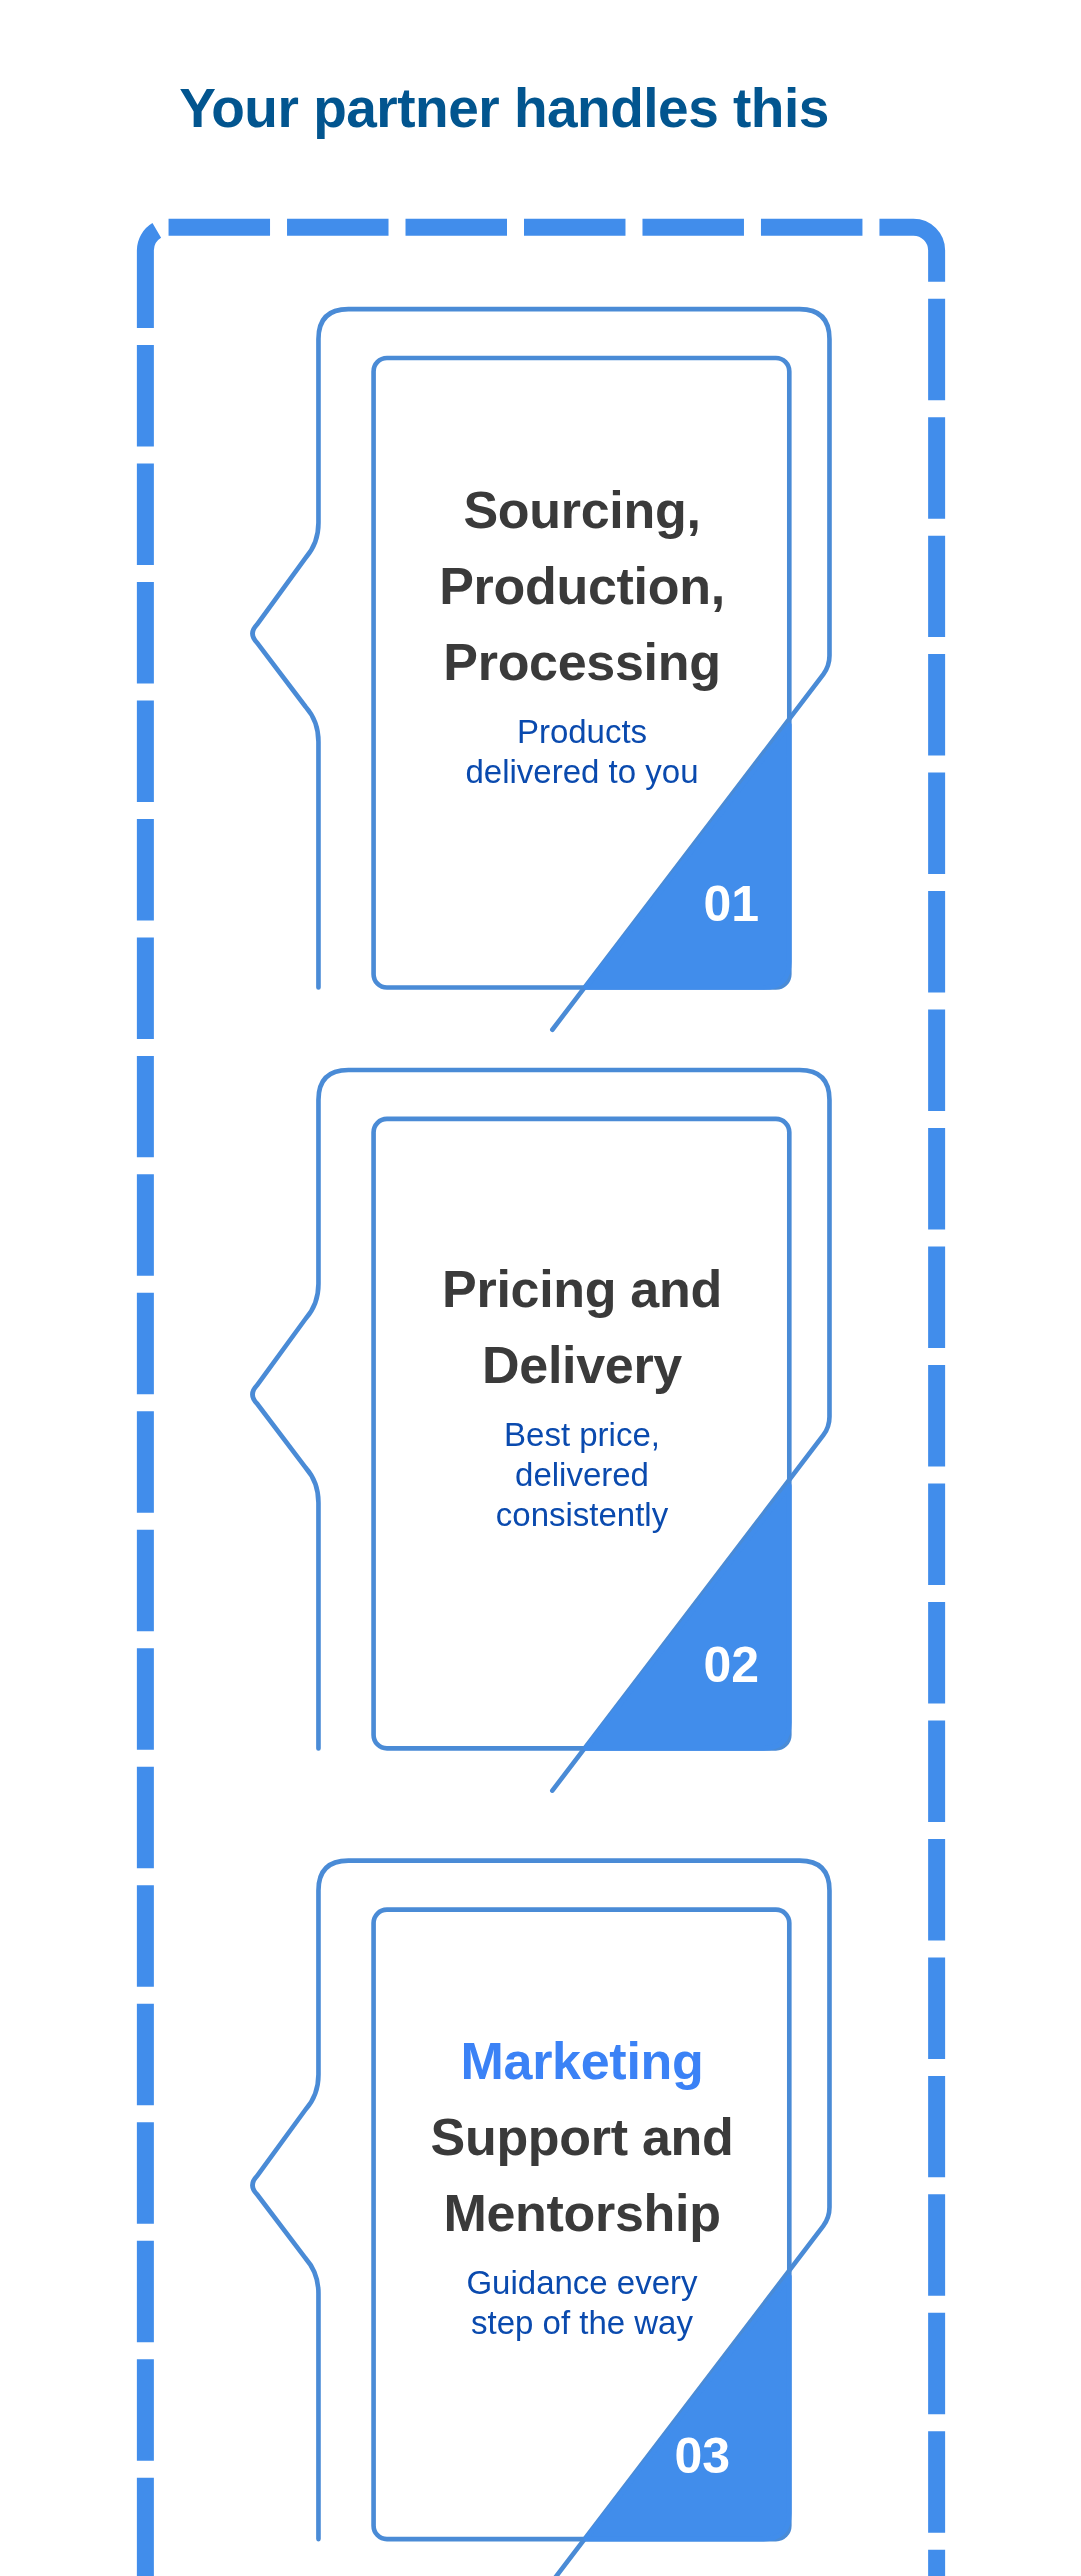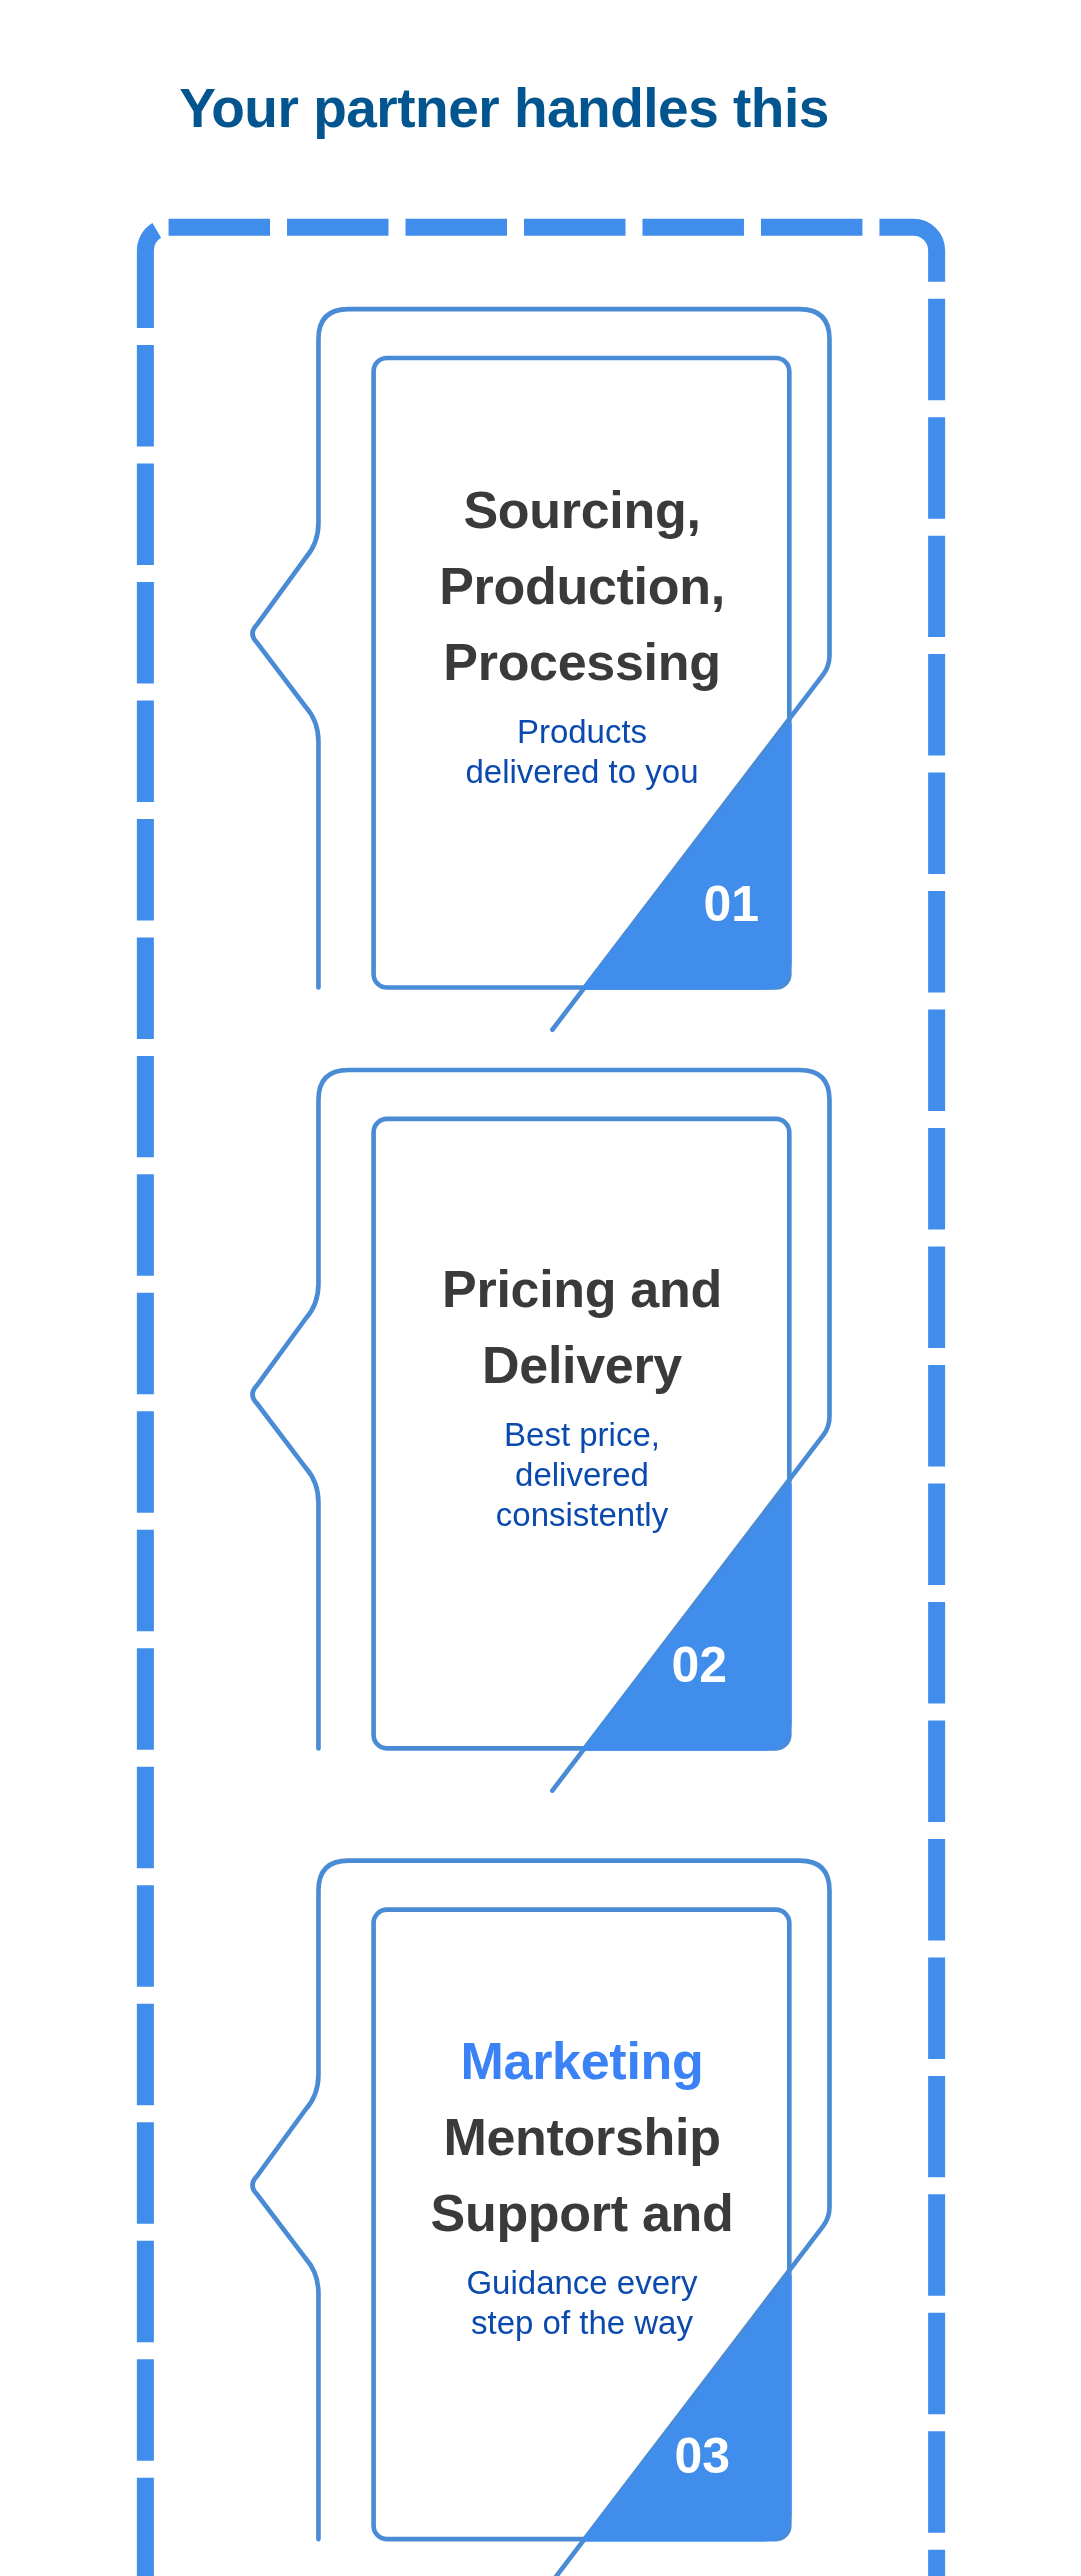--- a/index.html
+++ b/index.html
@@ -56,27 +56,27 @@
       <div>
         <div class="txt card-title" style="left: 374px; width: 416px; top: 1251px;">
           <div style="color: rgb(58, 58, 58);">Pricing and</div>
           <div style="color: rgb(58, 58, 58);">Delivery</div>
         </div>
         <div class="txt card-sub" style="left: 374px; width: 416px; top: 1415px; color: rgb(10, 74, 174);">
           <div>Best price,</div>
           <div>delivered</div>
           <div>consistently</div>
         </div>
-        <div class="txt card-num" style="left: 603px; width: 124px; top: 1634px;">02</div>
+        <div class="txt card-num" style="left: 635px; width: 124px; top: 1634px;">02</div>
       </div>
       <div>
         <div class="txt card-title" style="left: 374px; width: 416px; top: 2023px;">
           <div style="color: #3b82f6;">Marketing</div>
+          <div style="color: rgb(58, 58, 58);">Support and</div>
           <div style="color: rgb(58, 58, 58);">Mentorship</div>
-          <div style="color: rgb(58, 58, 58);">Support and</div>
         </div>
         <div class="txt card-sub" style="left: 374px; width: 416px; top: 2263px; color: rgb(10, 74, 174);">
           <div>Guidance every</div>
           <div>step of the way</div>
         </div>
         <div class="txt card-num" style="left: 606px; width: 124px; top: 2425px;">03</div>
       </div>
       <div class="green"></div>
     </div>
 </div>

